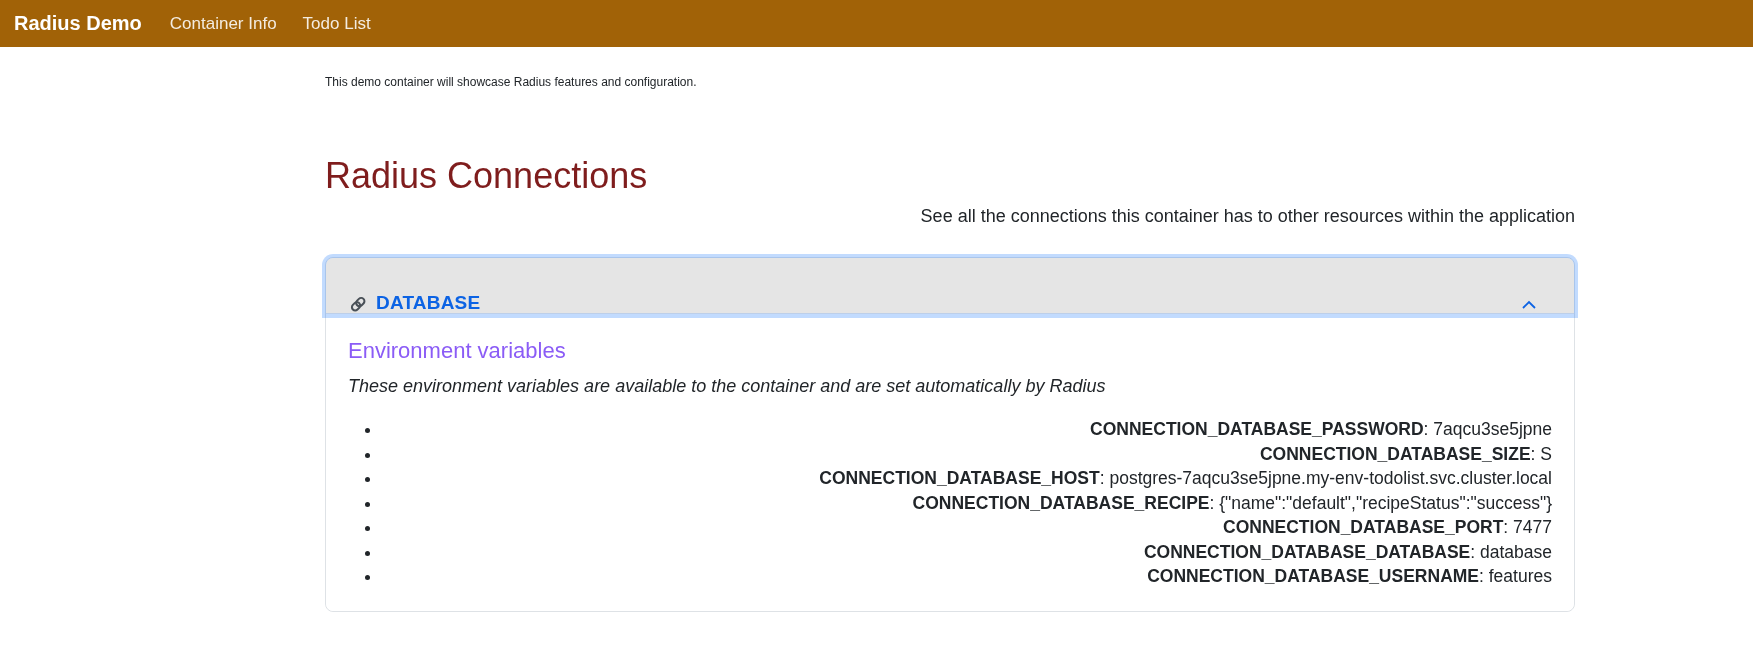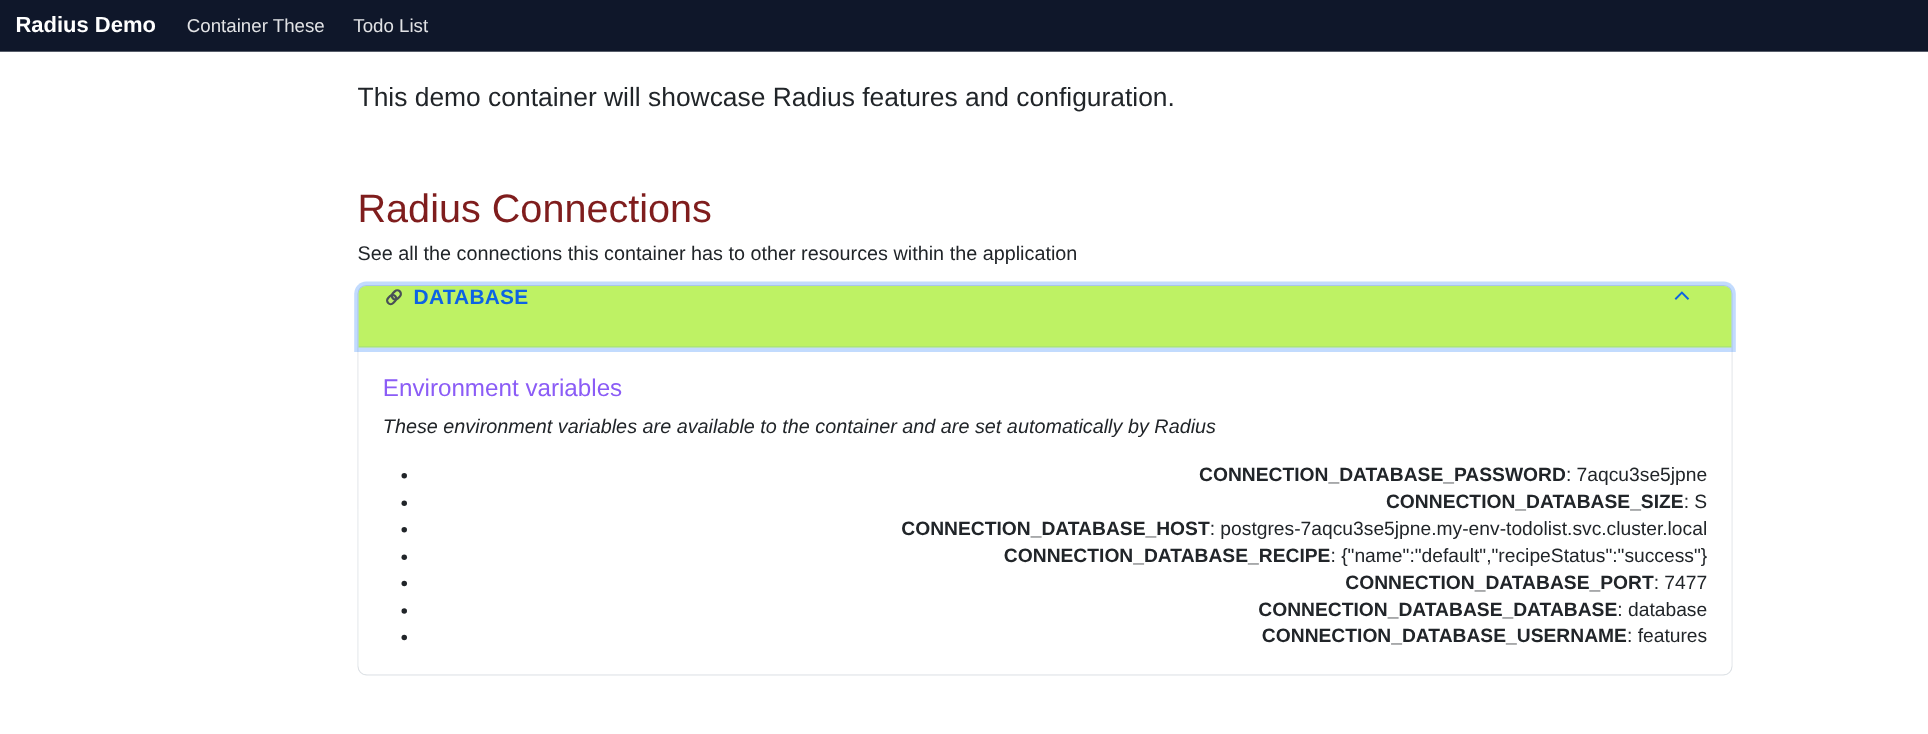--- a/index.html
+++ b/index.html
@@ -8,21 +8,21 @@
     width: 1753px;
     height: 667px;
     font-family: "Liberation Sans", "DejaVu Sans", sans-serif;
     color: #212529;
     overflow: hidden;
   }
 
   
   .navbar {
     height: 47px;
-    background: #0f172a;
+    background: #a16207;
     display: flex;
     align-items: center;
     padding: 0 14px;
   }
   .navbar-brand {
     color: #ffffff;
     font-weight: 700;
     font-size: 20px;
     margin-right: 28px;
     cursor: pointer;
@@ -43,52 +43,53 @@
     padding-top: 28px;
   }
   h1.page-title {
     font-size: 44px;
     font-weight: 500;
     letter-spacing: -0.5px;
     color: #212529;
     margin-bottom: 10px;
   }
   .page-subtitle {
-    font-size: 24px;
+    font-size: 12px;
     color: #212529;
     margin-bottom: 66px;
   }
   h2.section-title {
     font-size: 36px;
     font-weight: 500;
     color: #7f1d1d;
     margin-bottom: 9px;
   }
   .section-subtitle {
     font-size: 18px;
     color: #212529;
-    margin-bottom: 18px;
+    margin-bottom: 30px;
+    text-align: right;
   }
 
   
   .accordion-item {
     width: 1250px;
     border: 1px solid #dee2e6;
     border-radius: 8px;
     background: #ffffff;
   }
   .accordion-button {
     position: relative;
     z-index: 2;
     width: 100%;
     display: flex;
-    align-items: flex-start;
+    align-items: flex-end;
     height: 56px;
     padding: 0 22px;
-    background: #bef264;
+    background: #e5e5e5;
     border: none;
     border-radius: 7px 7px 0 0;
     cursor: pointer;
     box-shadow: 0 0 0 4px rgba(13,110,253,0.25), inset 0 -1px 0 rgba(13,110,253,0.18);
     font-family: inherit;
     text-align: left;
   }
   .accordion-button .link-icon { margin-right: 8px; display: inline-flex; }
   .accordion-title {
     color: #0c63e4;
@@ -127,21 +128,21 @@
     line-height: 24.5px;
     color: #212529;
   }
   ul.env-list li b { font-weight: 700; }
 </style>
 </head>
 <body>
 
 <nav class="navbar">
   <a class="navbar-brand">Radius Demo</a>
-  <a class="nav-link">Container These</a>
+  <a class="nav-link">Container Info</a>
   <a class="nav-link">Todo List</a>
 </nav>
 
 <main class="main">
   <p class="page-subtitle">This demo container will showcase Radius features and configuration.</p>
 
   <h2 class="section-title">Radius Connections</h2>
   <p class="section-subtitle">See all the connections this container has to other resources within the application</p>
 
   <div class="accordion-item">

